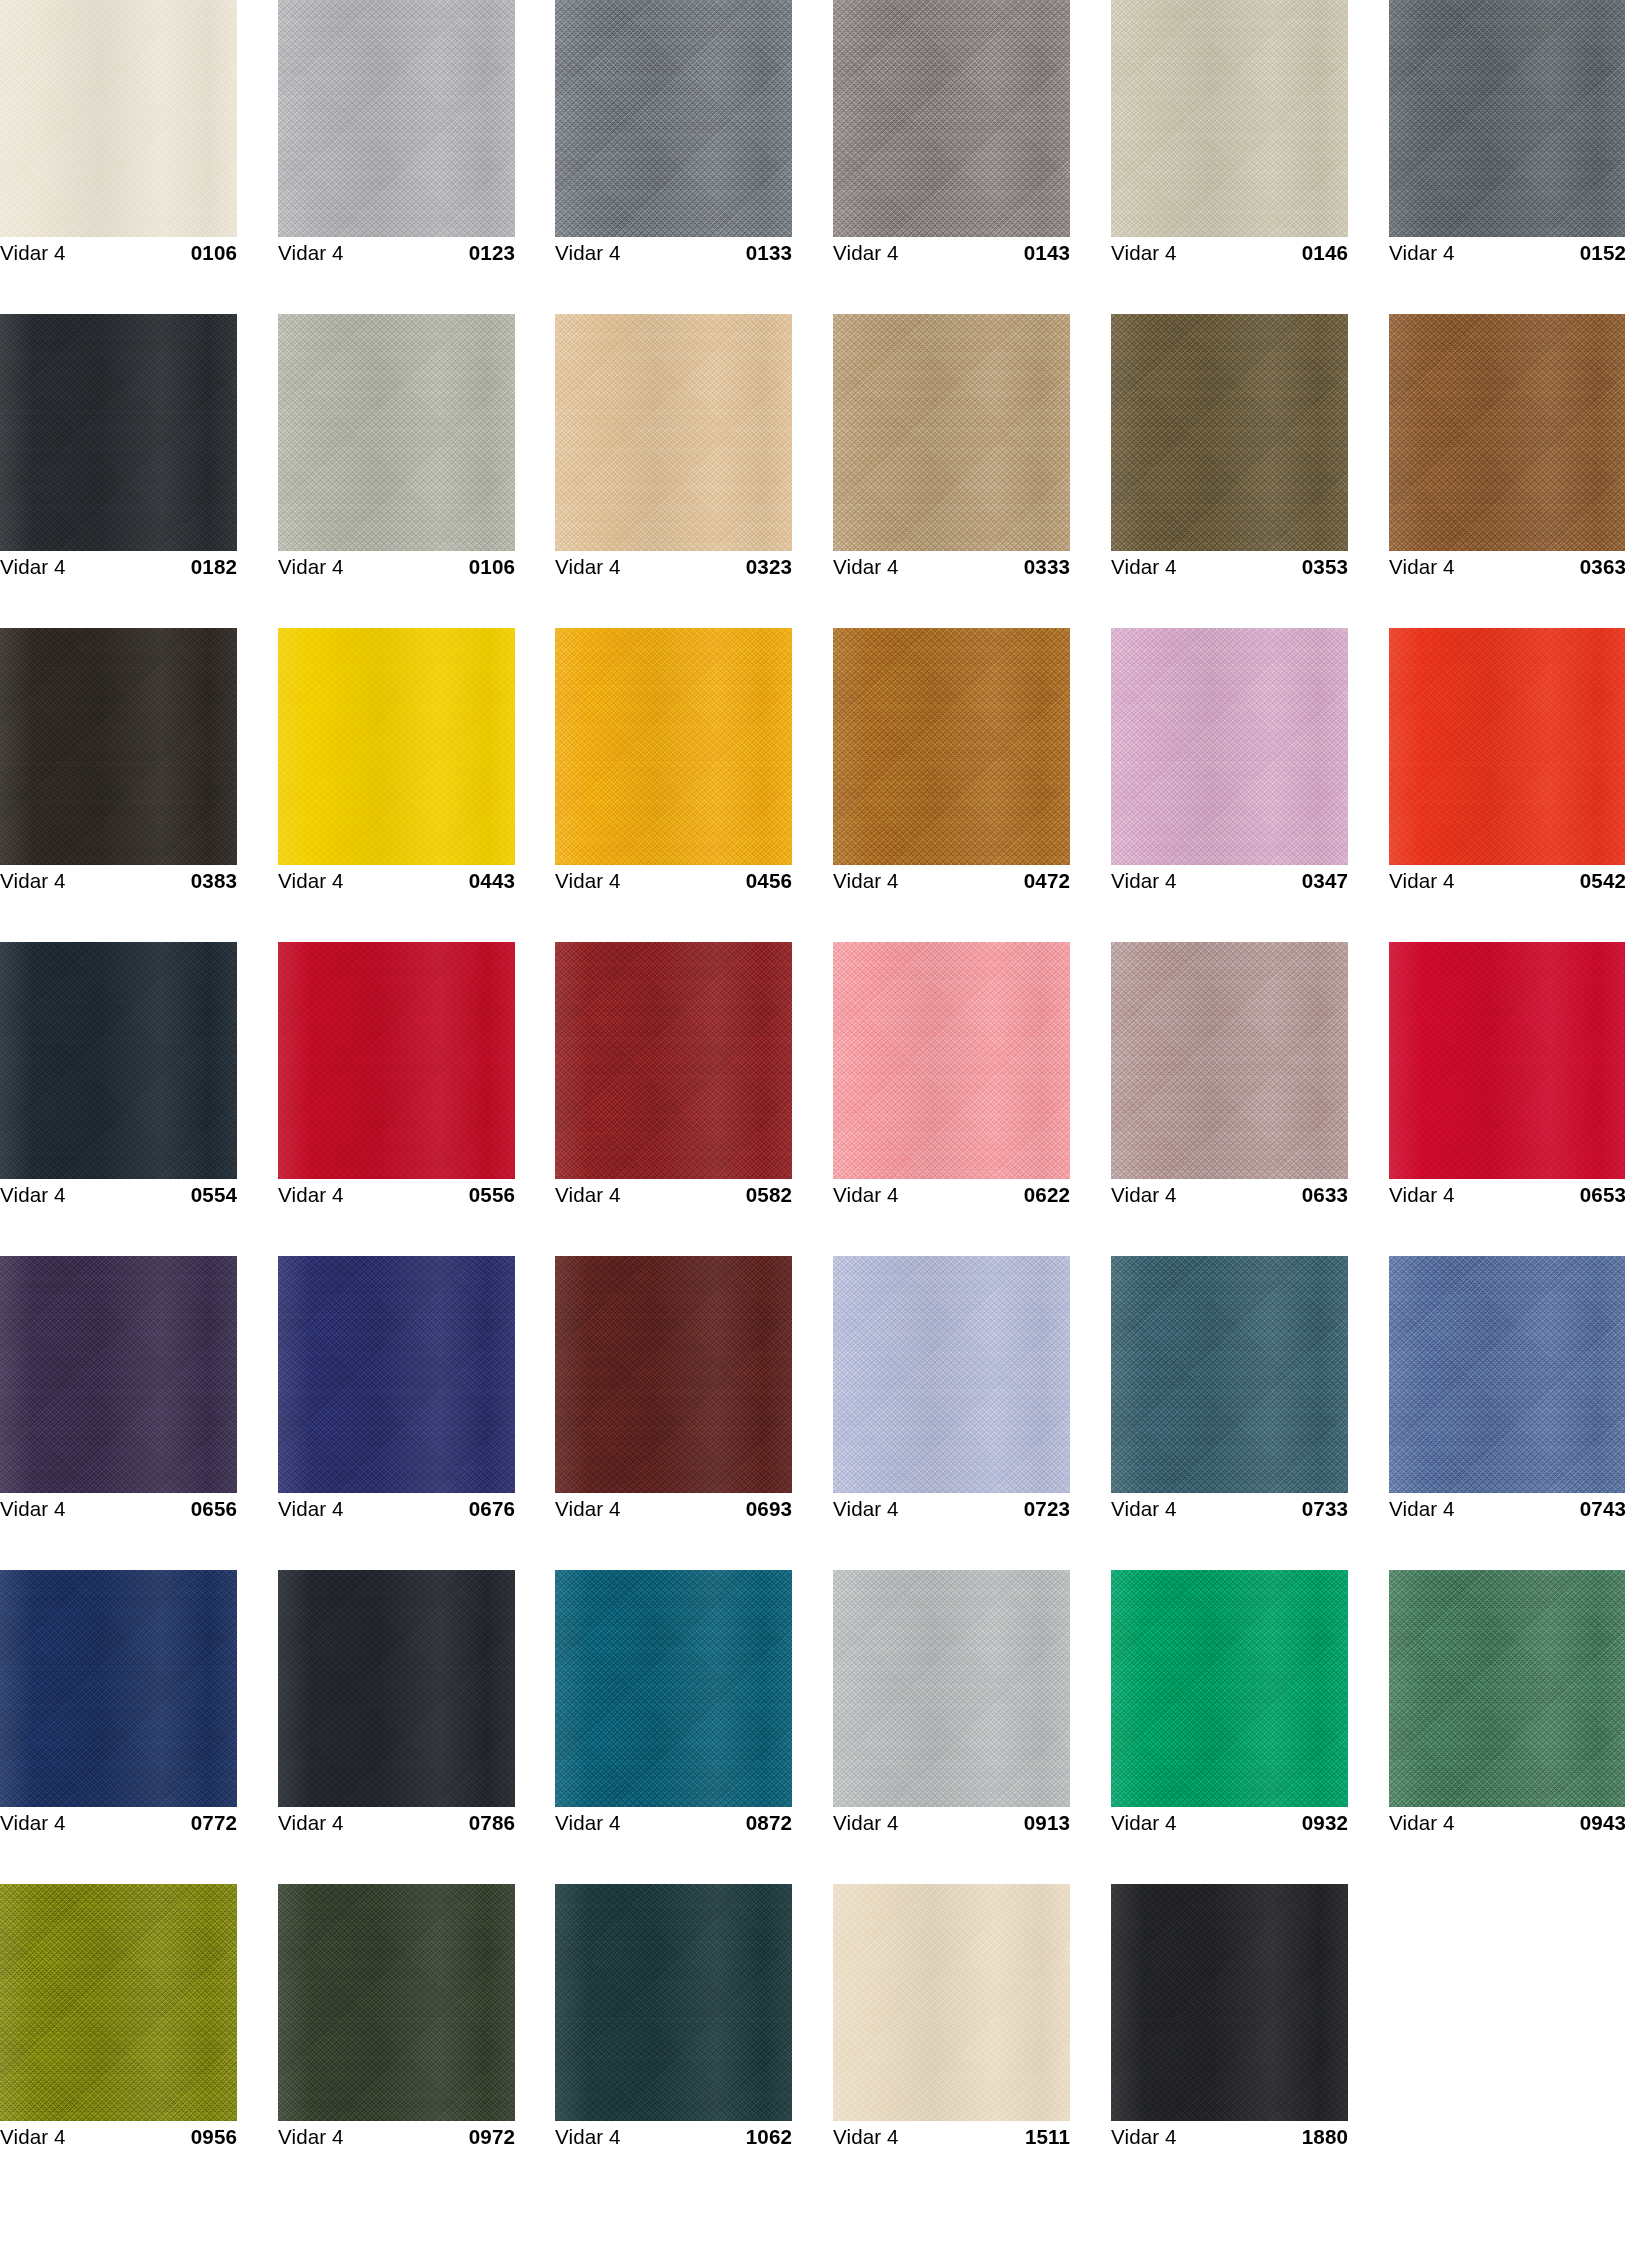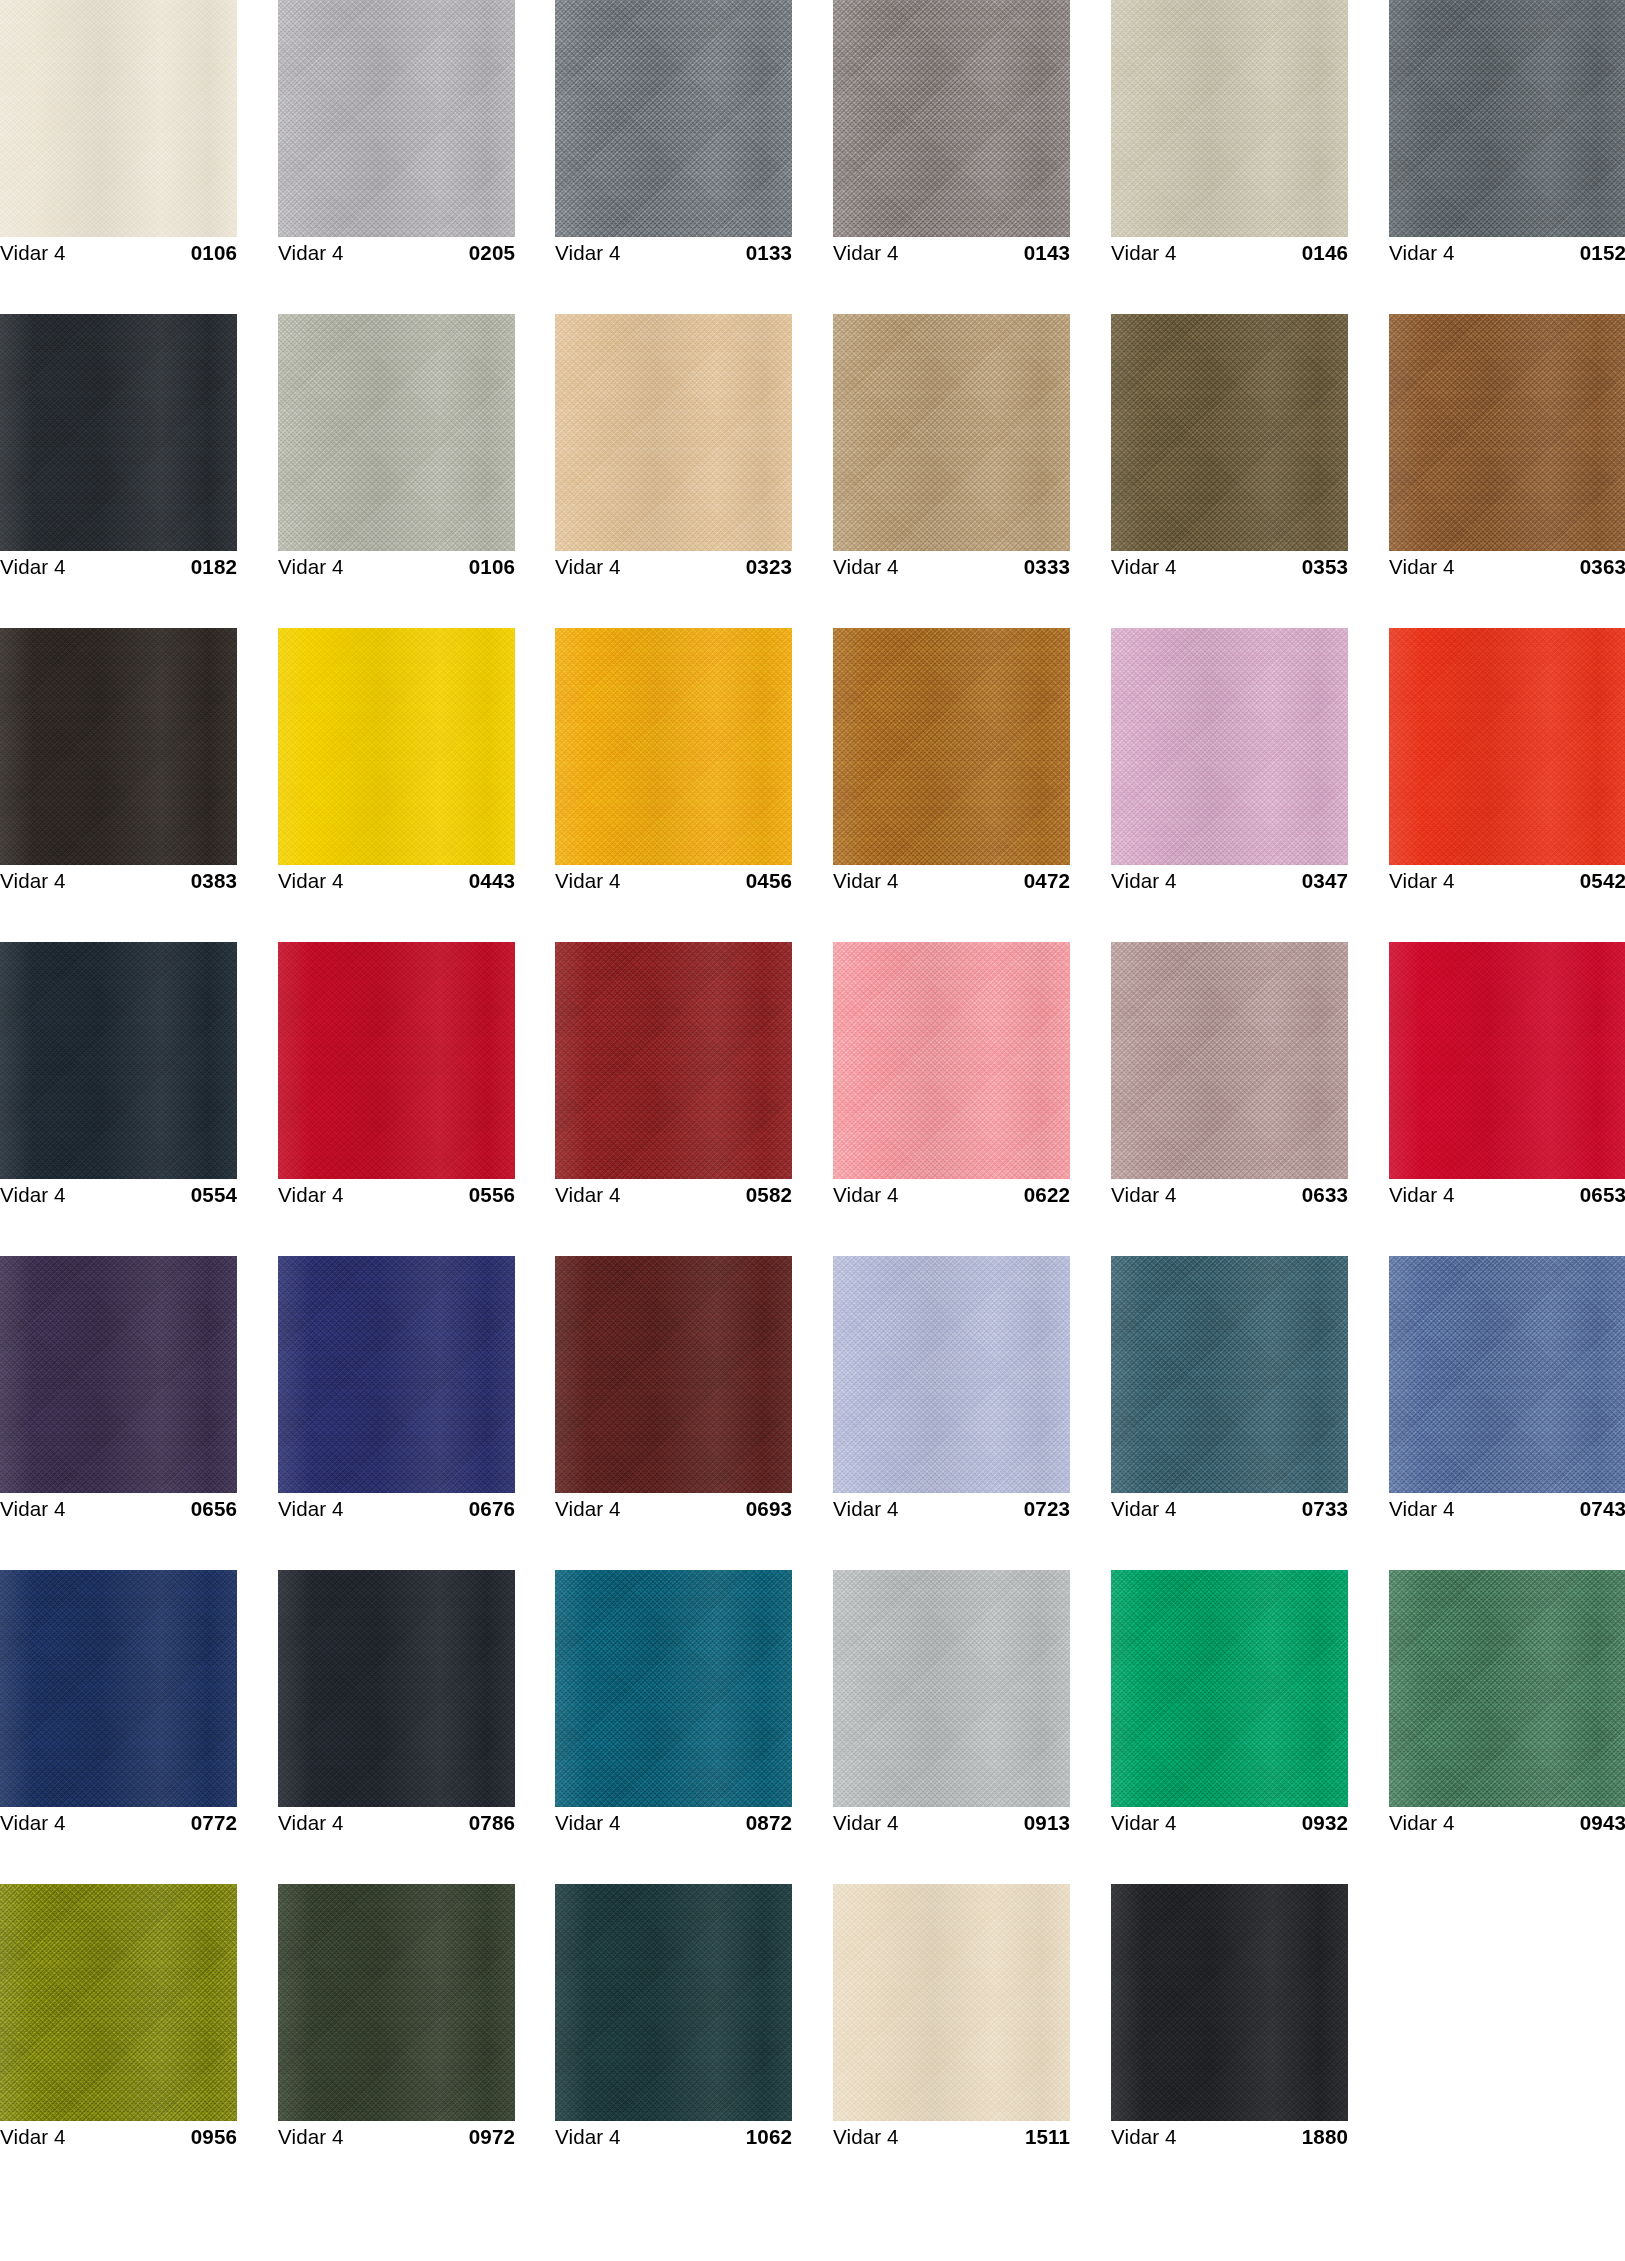--- a/index.html
+++ b/index.html
@@ -126,21 +126,21 @@
           <span class="label-code">0106</span>
         </div>
       </div>
       <div class="swatch-cell" style="left: 278px;">
         <div class="swatch-tile" title="0123" style="background-color: rgb(180, 178, 182);">
           <div class="tex"></div>
           <div class="sheen"></div>
         </div>
         <div class="swatch-label">
           <span class="label-name">Vidar 4</span>
-          <span class="label-code">0205</span>
+          <span class="label-code">0123</span>
         </div>
       </div>
       <div class="swatch-cell" style="left: 555px;">
         <div class="swatch-tile" title="0133" style="background-color: rgb(115, 121, 126);">
           <div class="tex"></div>
           <div class="sheen"></div>
         </div>
         <div class="swatch-label">
           <span class="label-name">Vidar 4</span>
           <span class="label-code">0133</span>

